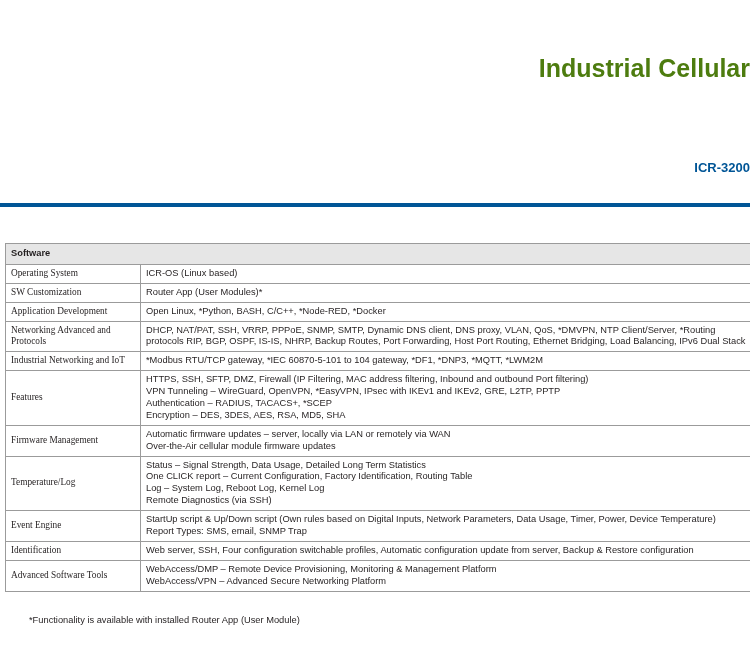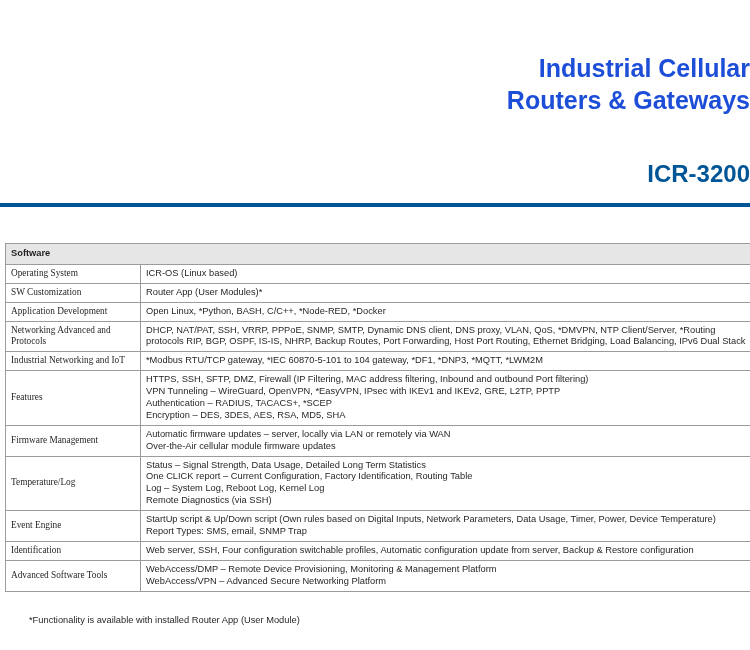--- a/index.html
+++ b/index.html
@@ -20,33 +20,33 @@
   .header-block {
     position: absolute;
     top: 52px;
     right: 0px;
     width: 520px;
     text-align: right;
   }
   .header-title {
     font-size: 25px;
     font-weight: bold;
-    color: #1d4ed8;
+    color: #4d7c0f;
     line-height: 1.28;
     letter-spacing: 0px;
     white-space: nowrap;
     text-align: right;
   }
   .model-line {
     position: absolute;
     top: 160px;
     right: 0px;
     width: 520px;
     text-align: right;
-    font-size: 24px;
+    font-size: 13px;
     font-weight: bold;
     color: #005596;
     white-space: nowrap;
   }
   .blue-rule {
     position: absolute;
     top: 203px;
     left: 0;
     width: 750px;
     height: 4px;
@@ -91,21 +91,20 @@
     font-size: 9.3px;
     color: #231f20;
     margin-left: 24px;
   }
 </style>
 </head>
 <body>
 
 <div class="header-block">
   <div class="header-title">Industrial Cellular</div>
-  <div class="header-title">Routers &amp; Gateways</div>
 </div>
 
 <div class="model-line">ICR-3200</div>
 
 <div class="blue-rule"></div>
 
 <table class="spec-table">
   <colgroup>
     <col style="width:135px">
     <col>

